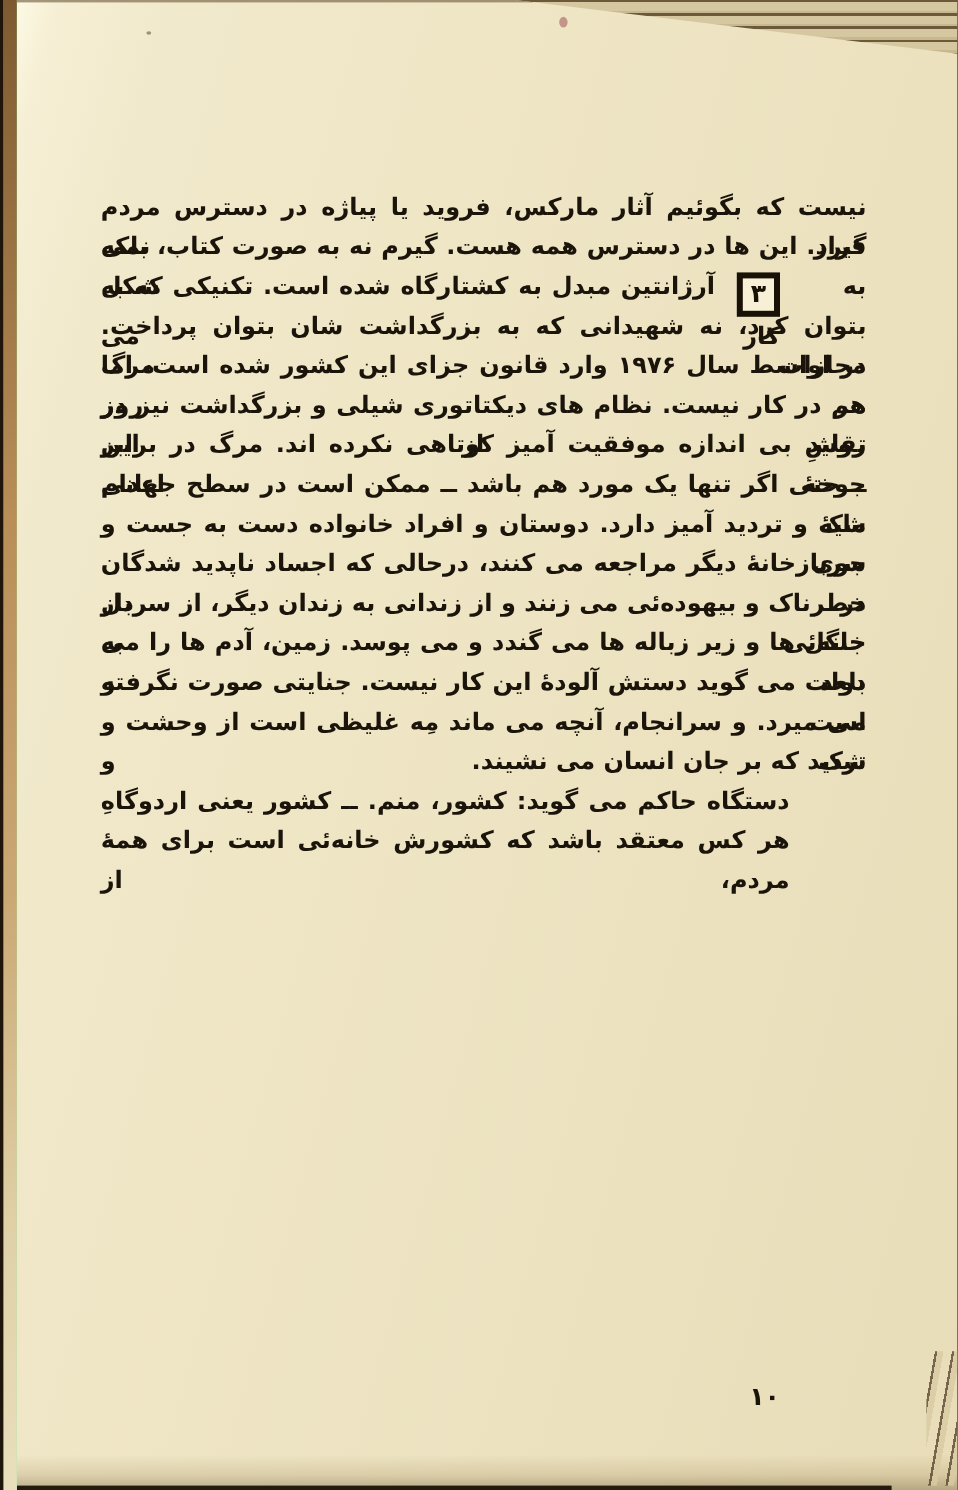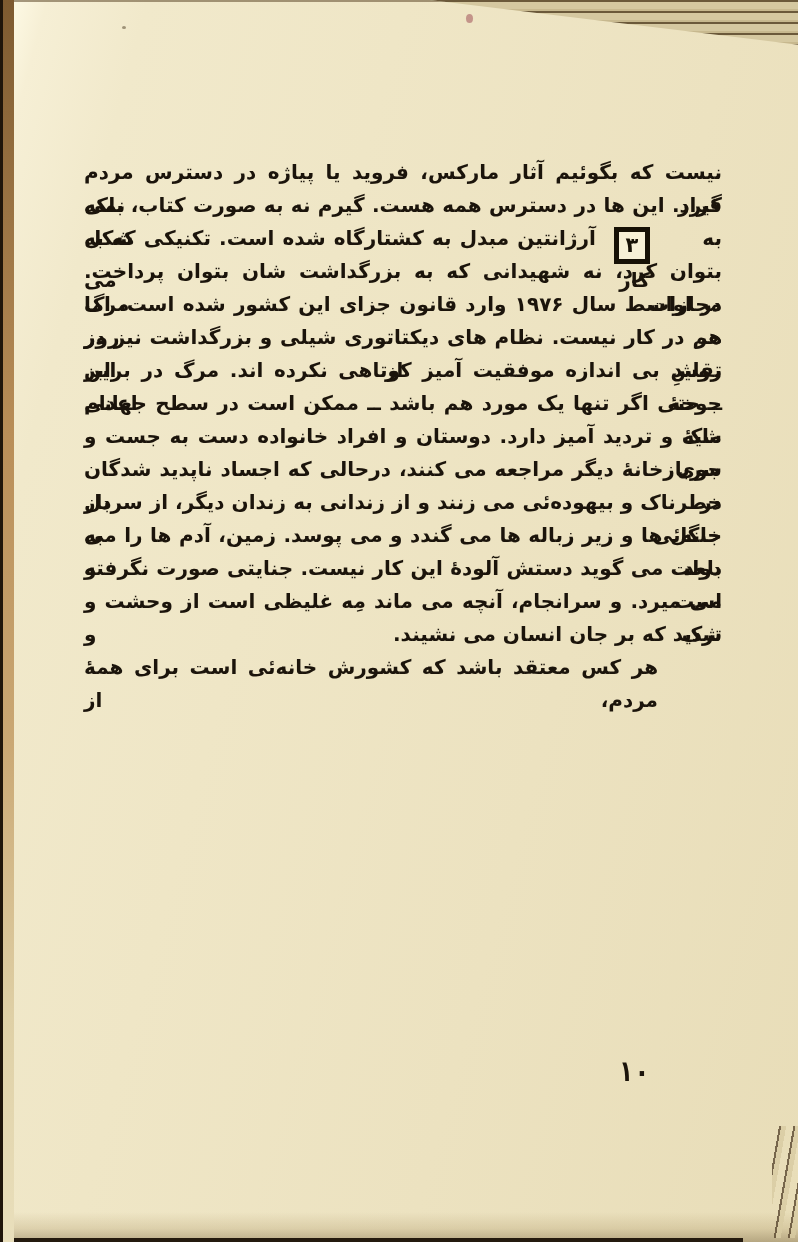--- a/index.html
+++ b/index.html
@@ -29,21 +29,21 @@
   .textblock{position:absolute;top:156px;right:76px;width:638px;direction:rtl;}
   .line{font-weight:bold;font-size:20px;line-height:33px;height:33px;color:#1b140b;
         text-align:justify;text-align-last:justify;letter-spacing:.2px;}
   .line.end{text-align-last:right;}
   .line.ind-marker{padding-right:72px;}
   .line.ind-md{padding-right:64px;}
   .gap{}
   .sq{display:inline-block;width:26px;height:27px;border:5px solid #171106;background:#f7f0d6;
       text-align:center;line-height:27px;font-size:21px;font-weight:bold;color:#171106;
       vertical-align:-7px;margin-left:10px;text-align-last:center;}
-  .page-number{position:absolute;top:1056px;right:148px;font-weight:bold;font-size:27px;color:#1b140b;direction:rtl;font-family:Liberation Mono, monospace;}
+  .page-number{position:absolute;top:1152px;right:148px;font-weight:bold;font-size:21px;color:#1b140b;direction:rtl;}
 </style>
 </head>
 <body>
 
 <div class="scan">
   <div class="stack-top"></div>
 
   <div class="page">
     <div class="edge-top"></div>
     <div class="speck1"></div>
@@ -67,20 +67,21 @@
         <div class="line">سربازخانهٔ دیگر مراجعه می کنند، درحالی که اجساد ناپدید شدگان در دل</div>
         <div class="line">خطرناک و بیهوده‌ئی می زنند و از زندانی به زندان دیگر، از سرباز خانه‌ئی به</div>
         <div class="line">جنگل ها و زیر زباله ها می گندد و می پوسد. زمین، آدم ها را می بلعد و</div>
         <div class="line">دولت می گوید دستش آلودهٔ این کار نیست. جنایتی صورت نگرفته است</div>
         <div class="line">می میرد. و سرانجام، آنچه می ماند مِه غلیظی است از وحشت و شک و</div>
         <div class="line end">تردید که بر جان انسان می نشیند.</div>
       </div>
 
 
       <div>
+        <div class="line ind-md">دستگاه حاکم می گوید: کشور، منم. ــ کشور یعنی اردوگاهِ</div>
       </div>
 
       <div>
         <div class="line ind-md">هر کس معتقد باشد که کشورش خانه‌ئی است برای همهٔ مردم، از</div>
       </div>
 
     </div>
 
     <div class="page-number">۱۰</div>
 

